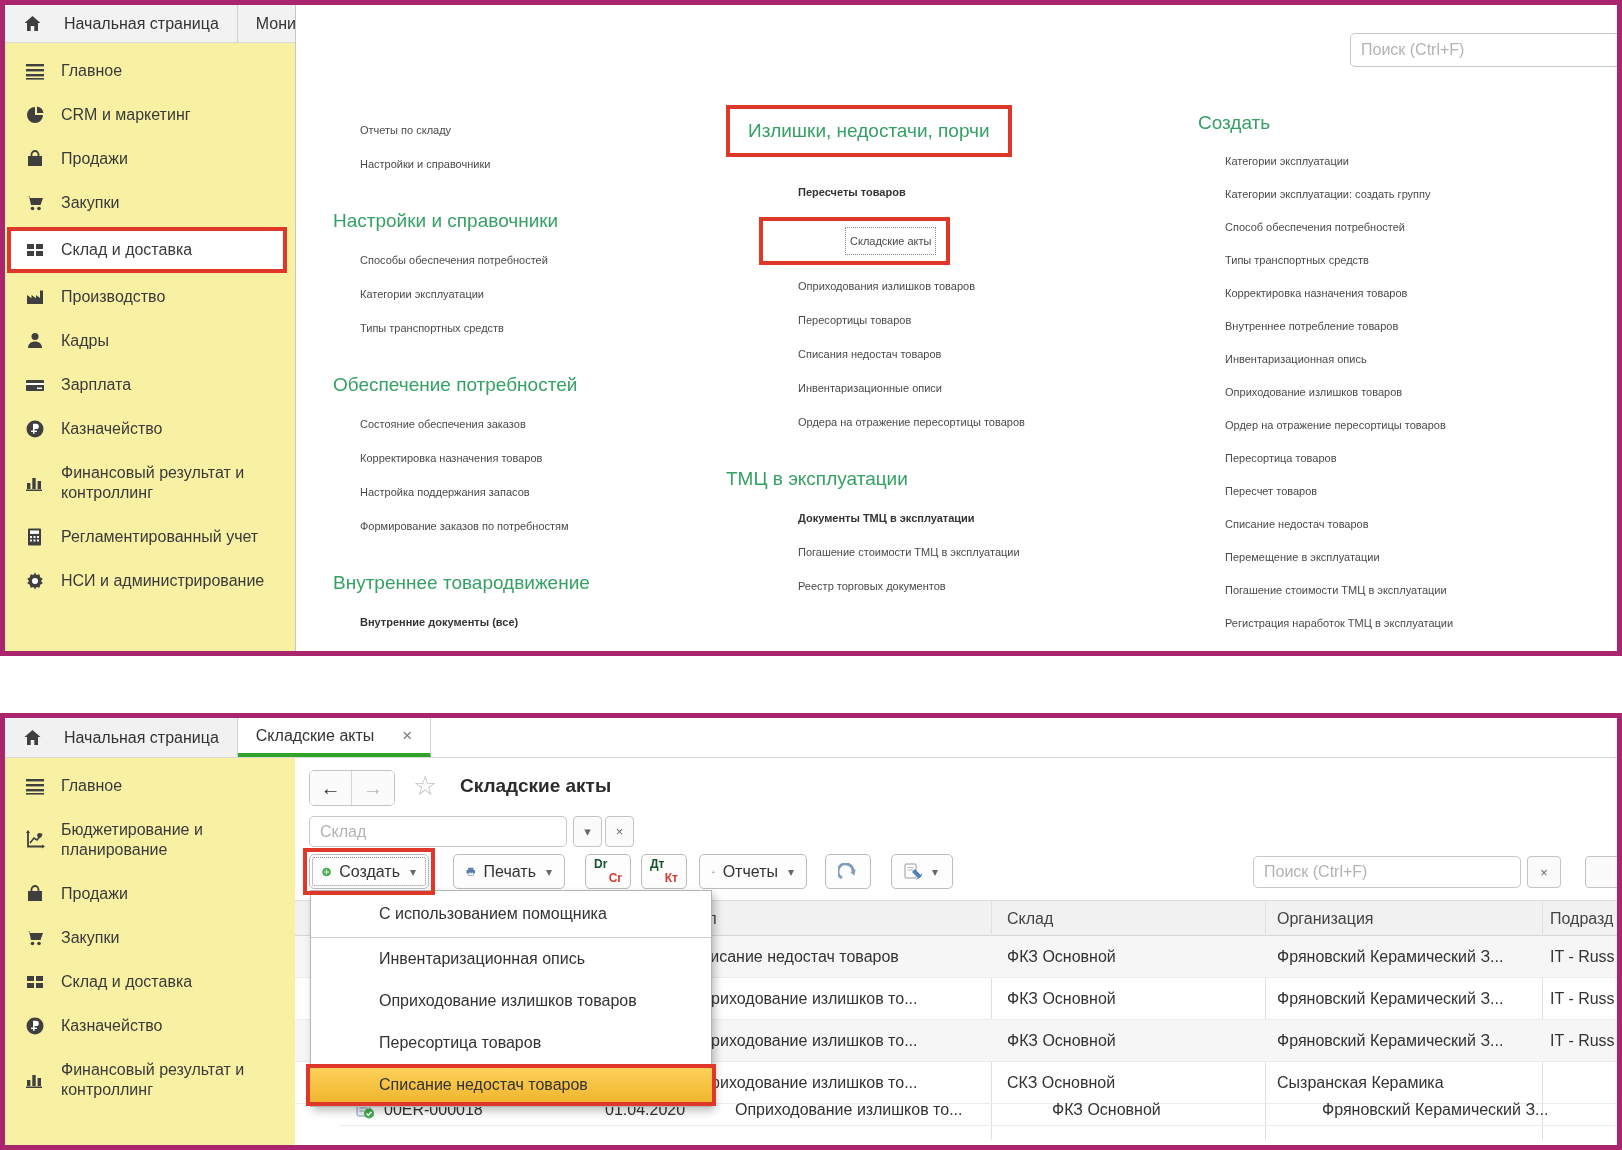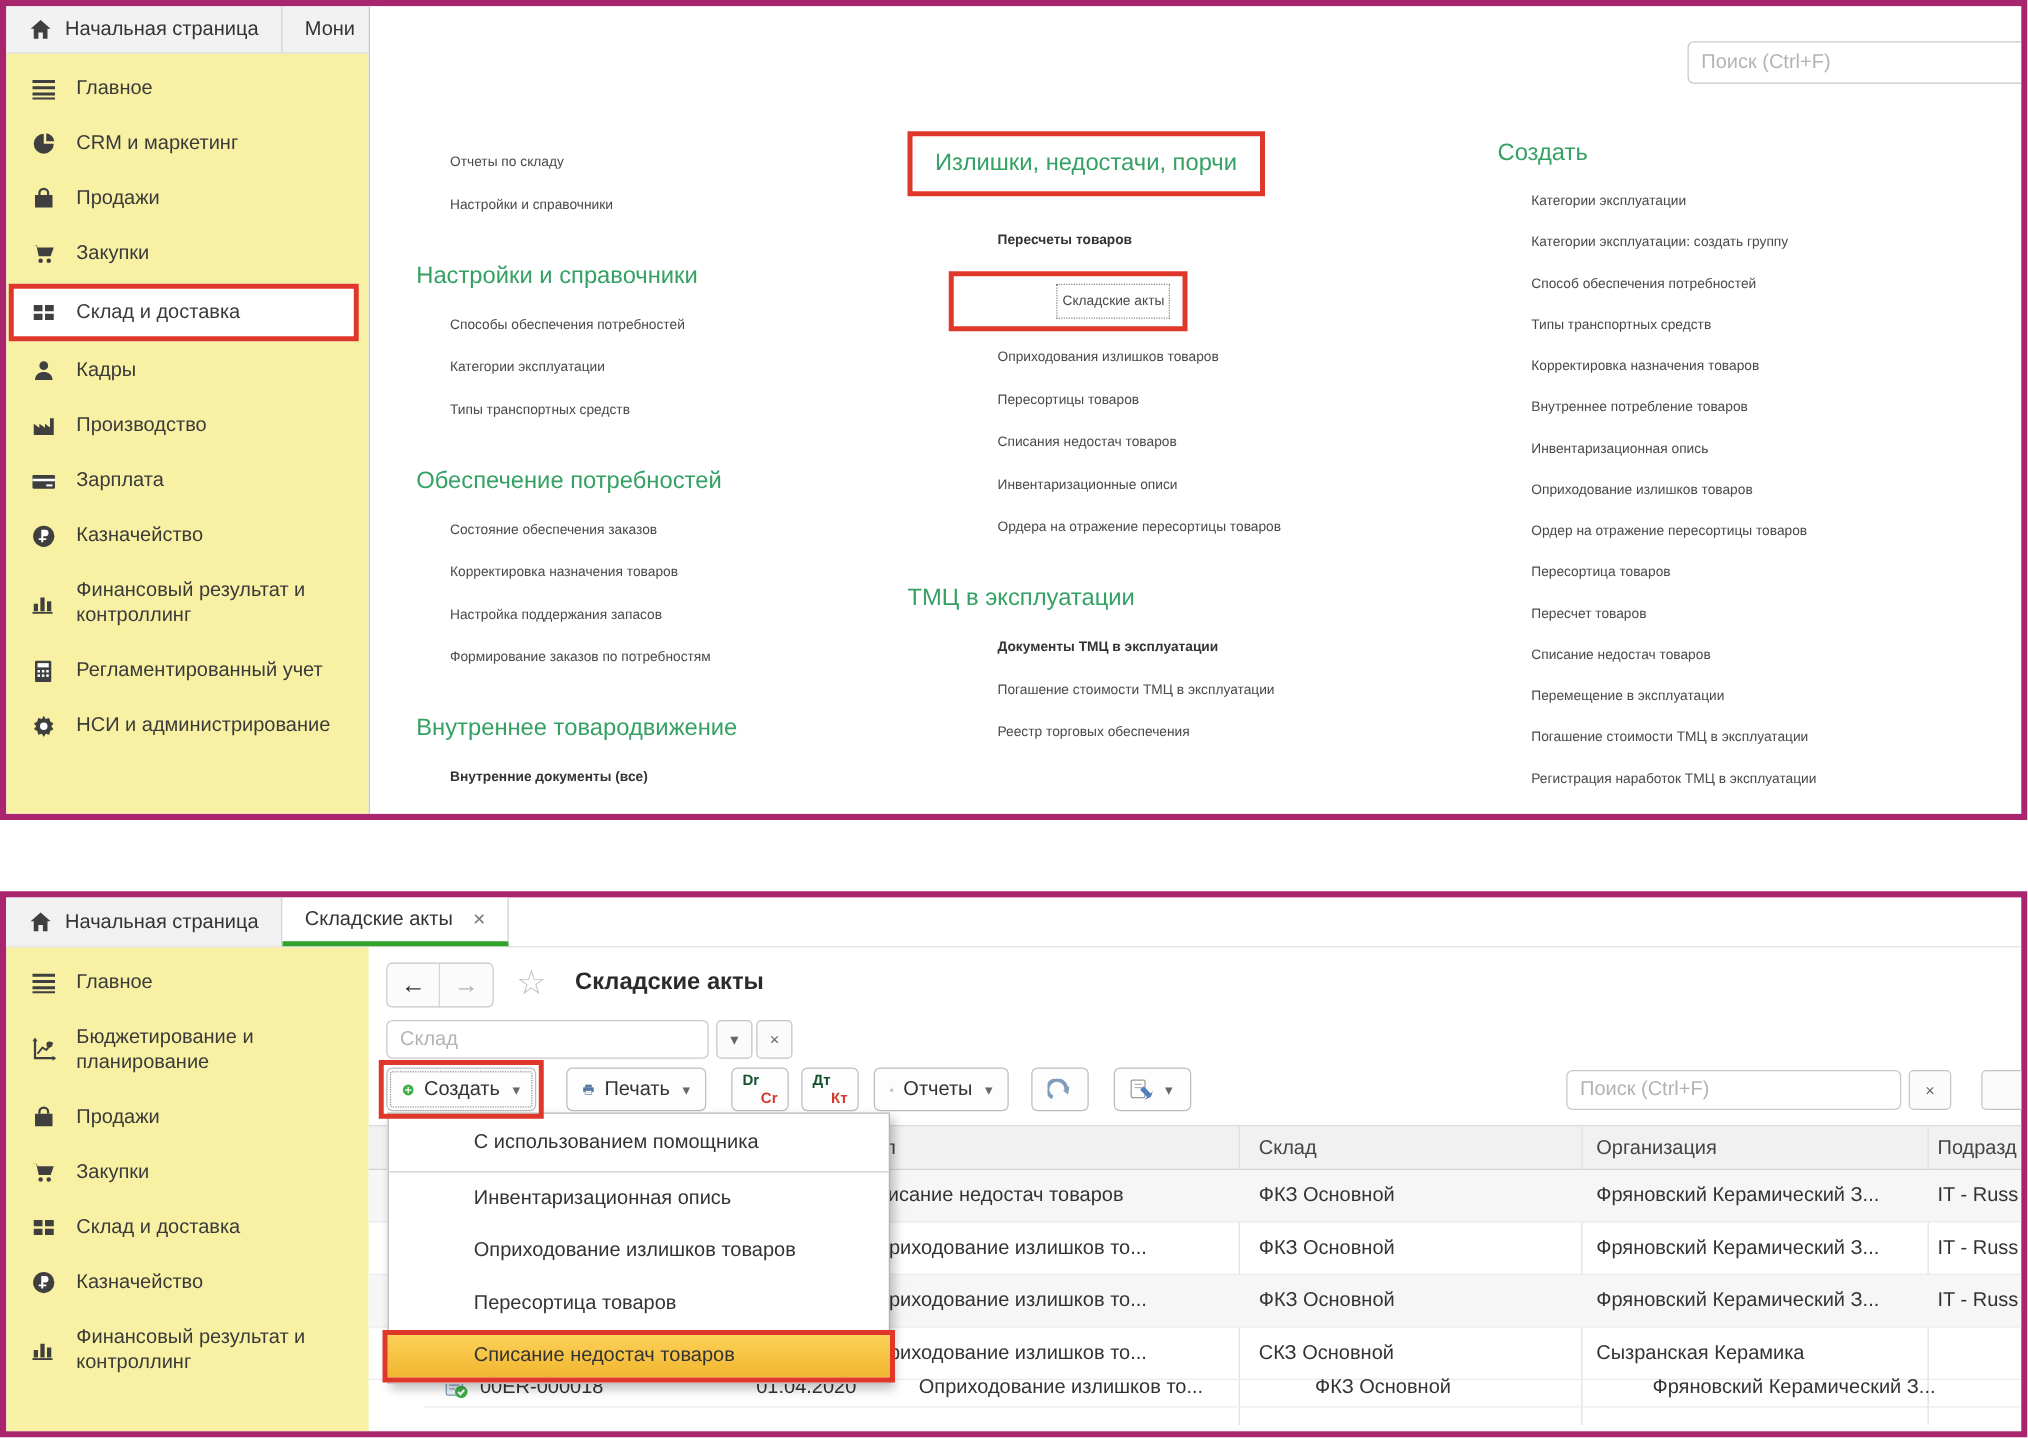--- a/index.html
+++ b/index.html
@@ -4,21 +4,21 @@
 <style>
   * { box-sizing: border-box; margin: 0; padding: 0; }
   html,body { width:1622px; height:1150px; background:#fff;
     font-family:"Liberation Sans", sans-serif; position:relative; }
   .shot { position:absolute; left:0; width:1622px; border:5px solid #a9256e; background:#fff; overflow:hidden; }
   #shot1 { top:0; height:656px; }
   #shot2 { top:713px; height:437px; }
 
   
   .tabbar { position:absolute; top:0; left:0; height:38px; display:flex; background:#f2f2f2; border-bottom:1px solid #d9d9d9; }
-  .tab { display:flex; align-items:center; gap:10px; padding:0 18px; font-size:16px; color:#333; border-right:1px solid #cfcfcf; white-space:nowrap; }
+  .tab { display:flex; align-items:center; gap:22px; padding:0 18px; font-size:16px; color:#333; border-right:1px solid #cfcfcf; white-space:nowrap; }
   .tab .homeicon { width:19px; height:18px; }
   .tab-active { background:#fff; border-bottom:4px solid #2fa428; }
   .tab-close { color:#777; font-size:17px; margin-left:6px; }
 
   
   .sidebar { position:absolute; left:0; width:290px; background:#f8f1a3; padding-top:6px; }
   #shot1 .sidebar { top:38px; bottom:0; }
   #shot2 .sidebar { top:40px; bottom:0; }
   .side-item { display:flex; align-items:center; gap:16px; padding:12px 4px 12px 20px; cursor:pointer; }
   .side-item .slabel { font-size:16px; color:#3a3a3a; line-height:20px; width:220px; }
@@ -141,30 +141,30 @@
       <svg width="20" height="20" viewBox="0 0 20 20">
           <rect class="ink" x="2" y="4" width="7" height="5"></rect>
           <rect class="ink" x="11" y="4" width="7" height="5"></rect>
           <rect class="ink" x="2" y="11" width="7" height="5"></rect>
           <rect class="ink" x="11" y="11" width="7" height="5"></rect>
         </svg>
       <span class="slabel">Склад и доставка</span>
     </div>
     <div class="side-item">
       <svg width="20" height="20" viewBox="0 0 20 20">
+          <path class="ink" d="M2 17 V8 l4.5 3.2 V8 l4.5 3.2 V8 l4 3 V3.5 H18 V17 Z"></path>
+        </svg>
+      <span class="slabel">Производство</span>
+    </div>
+    <div class="side-item">
+      <svg width="20" height="20" viewBox="0 0 20 20">
           <circle class="ink" cx="10" cy="5.5" r="3.5"></circle>
           <path class="ink" d="M3 17 c0-4.5 3.5-6.5 7-6.5 s7 2 7 6.5 Z"></path>
         </svg>
       <span class="slabel">Кадры</span>
-    </div>
-    <div class="side-item">
-      <svg width="20" height="20" viewBox="0 0 20 20">
-          <path class="ink" d="M2 17 V8 l4.5 3.2 V8 l4.5 3.2 V8 l4 3 V3.5 H18 V17 Z"></path>
-        </svg>
-      <span class="slabel">Производство</span>
     </div>
     <div class="side-item">
       <svg width="20" height="20" viewBox="0 0 20 20">
           <rect class="ink" x="1" y="5" width="18" height="11" rx="1"></rect>
           <rect class="wht" x="1" y="8" width="18" height="2"></rect>
           <rect class="wht" x="12" y="12.5" width="5" height="1.6"></rect>
         </svg>
       <span class="slabel">Зарплата</span>
     </div>
     <div class="side-item">
@@ -234,21 +234,21 @@
         <div class="lnk">Складские акты</div>
       </div>
       <div class="lnk">Оприходования излишков товаров</div>
       <div class="lnk">Пересортицы товаров</div>
       <div class="lnk">Списания недостач товаров</div>
       <div class="lnk">Инвентаризационные описи</div>
       <div class="lnk">Ордера на отражение пересортицы товаров</div>
       <div class="hdr">ТМЦ в эксплуатации</div>
       <div class="lnk bold">Документы ТМЦ в эксплуатации</div>
       <div class="lnk">Погашение стоимости ТМЦ в эксплуатации</div>
-      <div class="lnk">Реестр торговых обеспечения</div>
+      <div class="lnk">Реестр торговых документов</div>
       
     </div>
 
     <div class="menucol" id="col3">
       <div class="hdr first">Создать</div>
       <div class="lnk">Категории эксплуатации</div>
       <div class="lnk">Категории эксплуатации: создать группу</div>
       <div class="lnk">Способ обеспечения потребностей</div>
       <div class="lnk">Типы транспортных средств</div>
       <div class="lnk">Корректировка назначения товаров</div>

